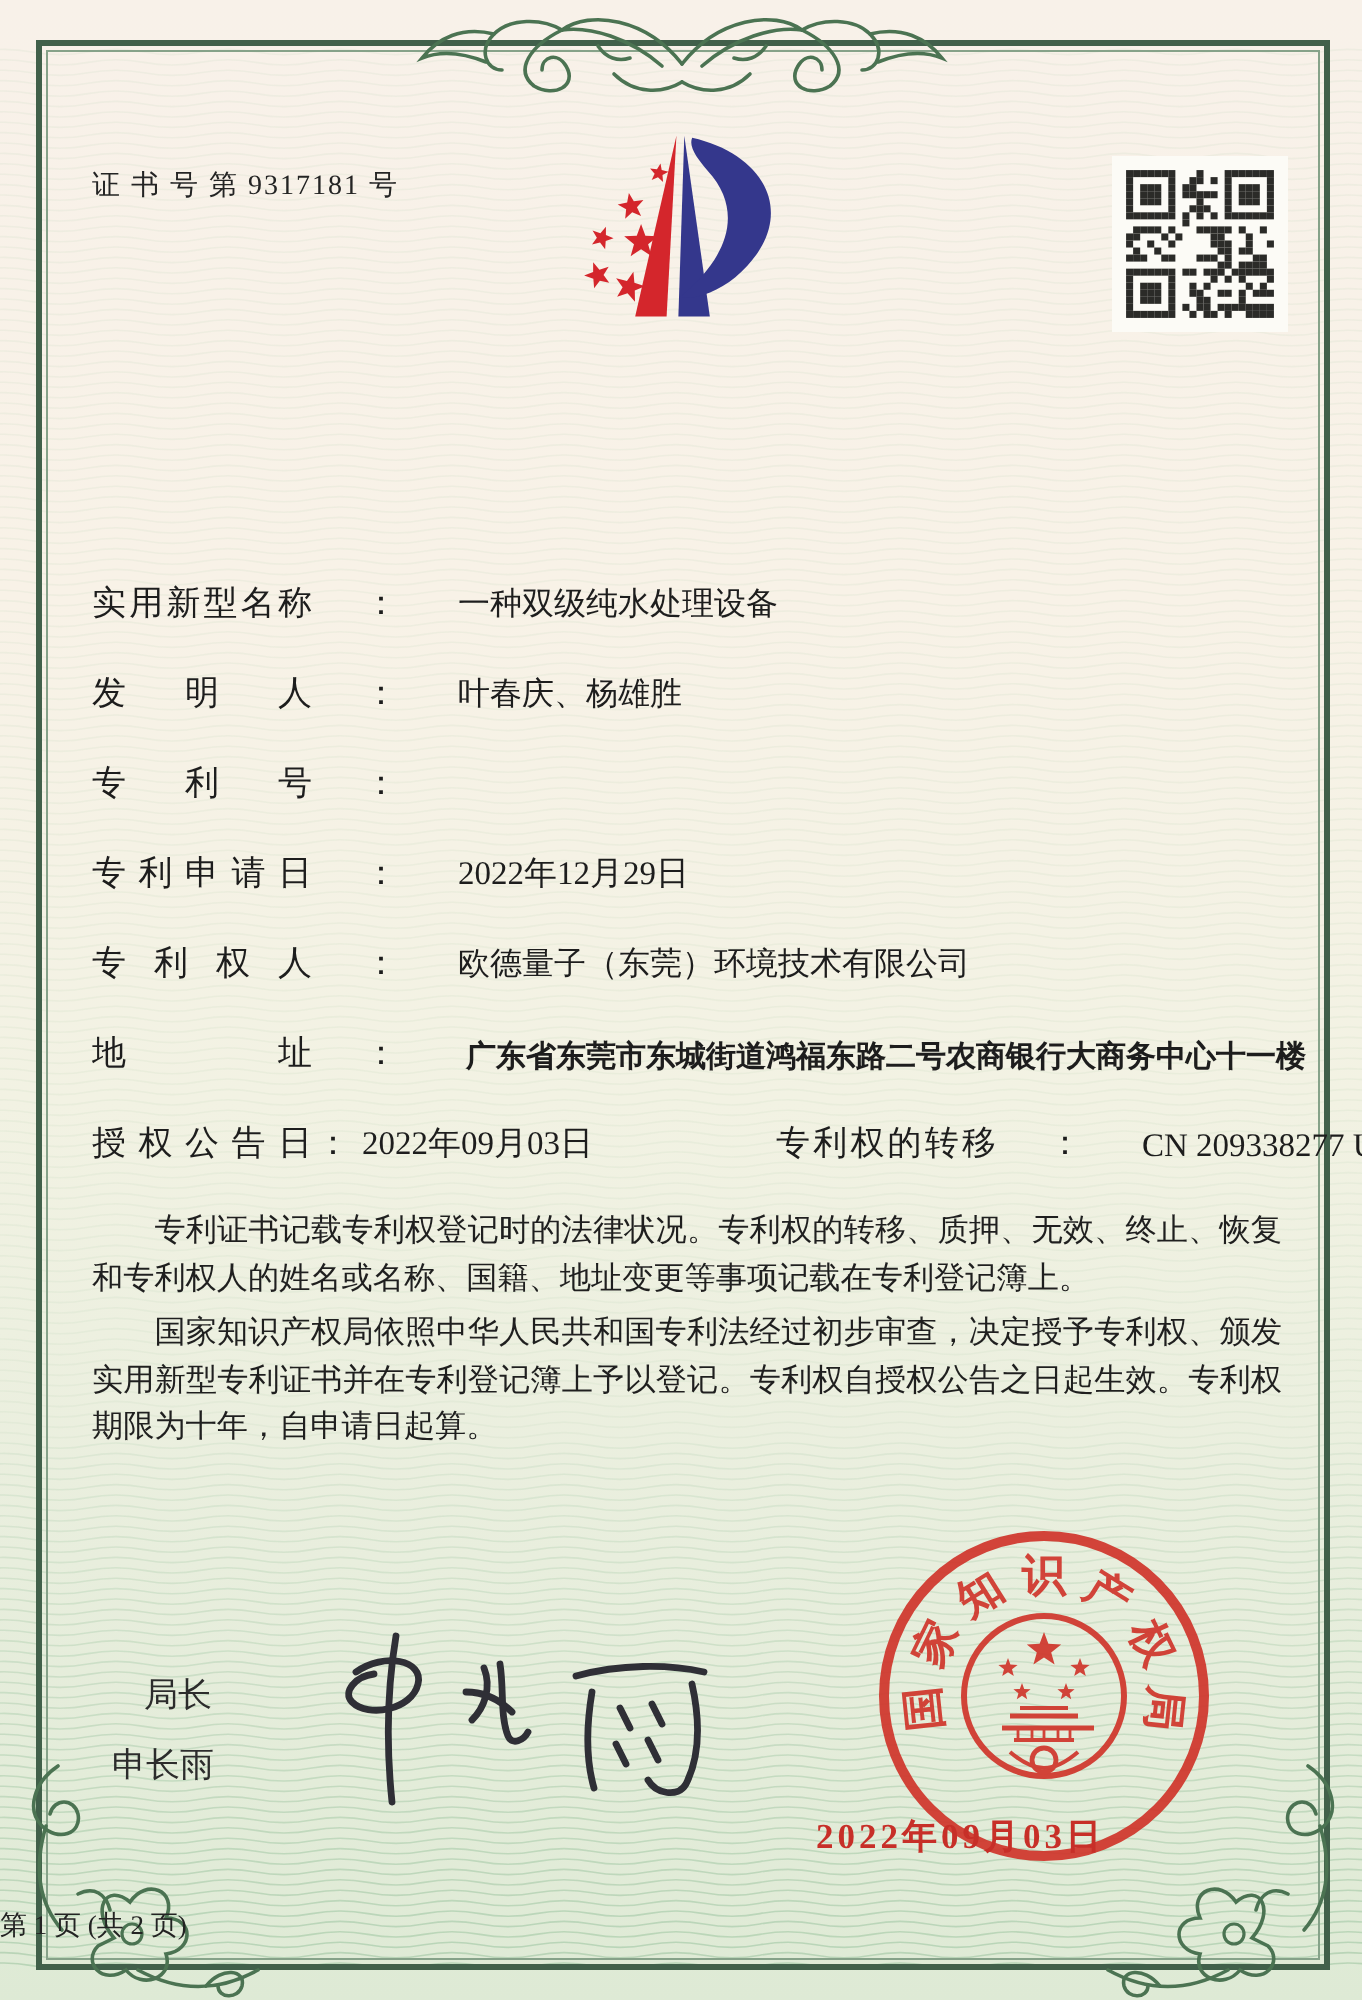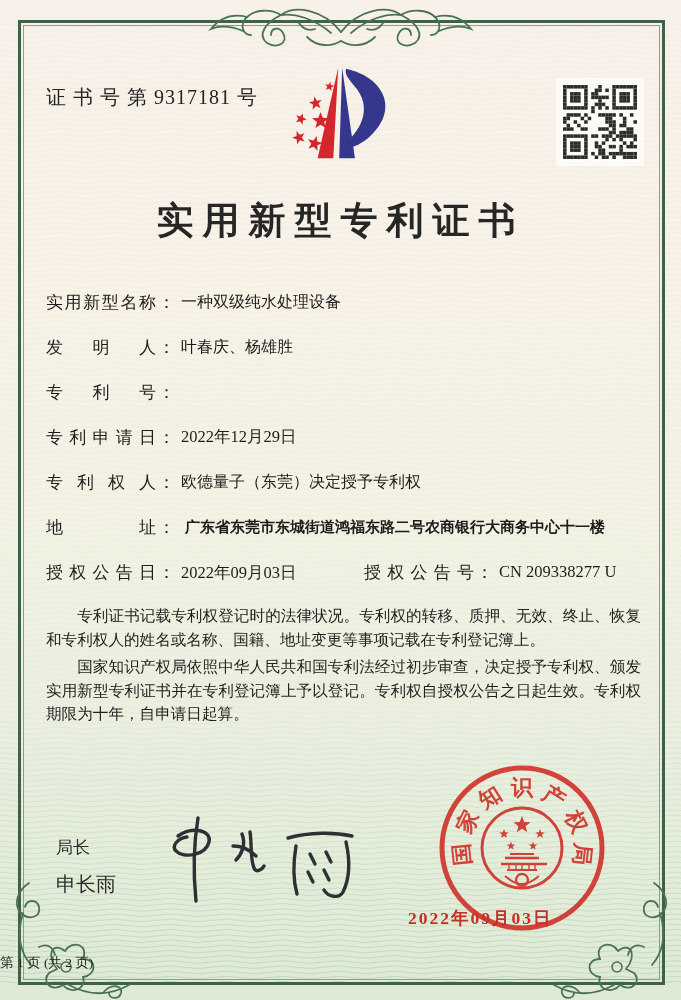--- a/index.html
+++ b/index.html
@@ -10,43 +10,43 @@
   }
   #bg-waves{position:absolute;left:0;top:0;width:681px;height:1000px;z-index:0;}
   
   .frame{position:absolute;left:18px;top:20px;right:16px;bottom:15px;border:3px solid #41604a;z-index:1;}
   .frame-inner{position:absolute;inset:2px;border:1px solid #86a289;}
   .ornament-top{position:absolute;top:1px;left:50%;transform:translateX(-50%);z-index:2;}
   .corner-bl{position:absolute;left:3px;bottom:1px;z-index:2;}
   .corner-br{position:absolute;right:1px;bottom:1px;transform:scaleX(-1);z-index:2;}
 
   .content{position:absolute;inset:0;z-index:3;}
-  .cert-no{position:absolute;left:46px;top:84px;font-size:20px;letter-spacing:1px;color:#242424;text-align:right;}
+  .cert-no{position:absolute;left:46px;top:84px;font-size:14px;letter-spacing:1px;color:#242424;text-align:right;}
   .logo{position:absolute;left:286px;top:60px;width:128px;height:110px;}
   .qr{position:absolute;left:556px;top:78px;width:88px;height:88px;}
   .title{position:absolute;top:196px;left:0;width:100%;text-align:center;font-size:37px;
          letter-spacing:9px;font-weight:600;color:#262626;}
 
   .fields{position:absolute;left:46px;top:291px;right:42px;}
-  .frow{display:flex;align-items:center;height:22px;margin-bottom:23px;font-size:17px;color:#1d1d1d;}
+  .frow{display:flex;align-items:flex-end;height:22px;margin-bottom:23px;font-size:17px;color:#1d1d1d;gap:24px;}
   .flabel{width:110px;text-align:justify;text-align-last:justify;flex:none;}
   .fcolon{margin:0 2px 0 2px;flex:none;}
   .fvalue{margin-left:4px;white-space:nowrap;}
   .v-sans{font-family:"Liberation Sans","DejaVu Sans",sans-serif;font-size:16px;}
   .v-serif{font-size:16.5px;}
   .v-addr{font-family:Liberation Sans, sans-serif;font-size:15px;font-weight:600;margin-left:8px;white-space:nowrap;}
   .grant-left{display:flex;align-items:baseline;width:318px;flex:none;}
 
   .paragraphs{position:absolute;left:46px;right:40px;top:604px;font-size:15.6px;line-height:1.53;
               text-align:justify;color:#1f1f1f;}
   .paragraphs p{margin:0 0 3px 0;text-indent:2em;}
 
-  .signer-title{position:absolute;left:56px;top:836px;font-size:17px;
+  .signer-title{position:absolute;left:72px;top:836px;font-size:17px;
                 font-family:"Liberation Sans","DejaVu Sans",sans-serif;color:#2c2c2c;z-index:4;}
-  .signer-name{position:absolute;left:56px;top:871px;font-size:20px;
+  .signer-name{position:absolute;left:56px;top:871px;font-size:17px;
                font-family:"Liberation Sans","DejaVu Sans",sans-serif;color:#2c2c2c;z-index:4;}
   .signature-svg{position:absolute;left:138px;top:806px;z-index:4;}
 
   .seal{position:absolute;left:406px;top:758px;width:234px;height:184px;mix-blend-mode:multiply;opacity:.92;z-index:4;}
   .seal-date{position:absolute;left:408px;top:906px;font-size:17.5px;color:#c72f28;
              letter-spacing:2px;font-weight:600;z-index:5;}
   .footer{position:absolute;top:954px;left:0;width:100%;text-align:left;font-size:13.5px;color:#232323;z-index:4;}
 </style>
 </head>
 <body>
@@ -521,21 +521,20 @@
           <rect x="2" y="22" width="1" height="1"></rect>
           <rect x="3" y="22" width="1" height="1"></rect>
           <rect x="4" y="22" width="1" height="1"></rect>
           <rect x="5" y="22" width="1" height="1"></rect>
           <rect x="6" y="22" width="1" height="1"></rect>
           <rect x="7" y="22" width="1" height="1"></rect>
           <rect x="8" y="22" width="1" height="1"></rect>
         </g>
     </svg>
 
-    <div class="title">实用新型专利证书</div>
 
     <div class="fields">
       <div class="frow">
         <span class="flabel">实用新型名称</span>
           <span class="fcolon">：</span>
         <span class="fvalue v-sans">一种双级纯水处理设备</span>
       </div>
       <div class="frow">
         <span class="flabel">发明人</span>
           <span class="fcolon">：</span>
@@ -546,34 +545,34 @@
           <span class="fcolon">：</span>
       </div>
       <div class="frow">
         <span class="flabel">专利申请日</span>
           <span class="fcolon">：</span>
         <span class="fvalue v-serif">2022年12月29日</span>
       </div>
       <div class="frow">
         <span class="flabel">专利权人</span>
           <span class="fcolon">：</span>
-        <span class="fvalue v-sans">欧德量子（东莞）决定授予专利权</span>
+        <span class="fvalue v-sans">欧德量子（东莞）环境技术有限公司</span>
       </div>
       <div class="frow">
         <span class="flabel">地址</span>
           <span class="fcolon">：</span>
         <span class="v-addr">广东省东莞市东城街道鸿福东路二号农商银行大商务中心十一楼</span>
       </div>
       <div class="frow">
         <span class="grant-left">
           <span class="flabel">授权公告日</span>
             <span class="fcolon">：</span>
           <span class="fvalue v-serif">2022年09月03日</span>
         </span>
-        <span class="flabel">授权公告号</span>
+        <span class="flabel">专利权的转移</span>
           <span class="fcolon">：</span>
         <span class="fvalue v-serif">CN 209338277 U</span>
       </div>
     </div>
 
     <div class="paragraphs">
       <p>专利证书记载专利权登记时的法律状况。专利权的转移、质押、无效、终止、恢复和专利权人的姓名或名称、国籍、地址变更等事项记载在专利登记簿上。</p>
       <p>国家知识产权局依照中华人民共和国专利法经过初步审查，决定授予专利权、颁发实用新型专利证书并在专利登记簿上予以登记。专利权自授权公告之日起生效。专利权期限为十年，自申请日起算。</p>
     </div>
 

